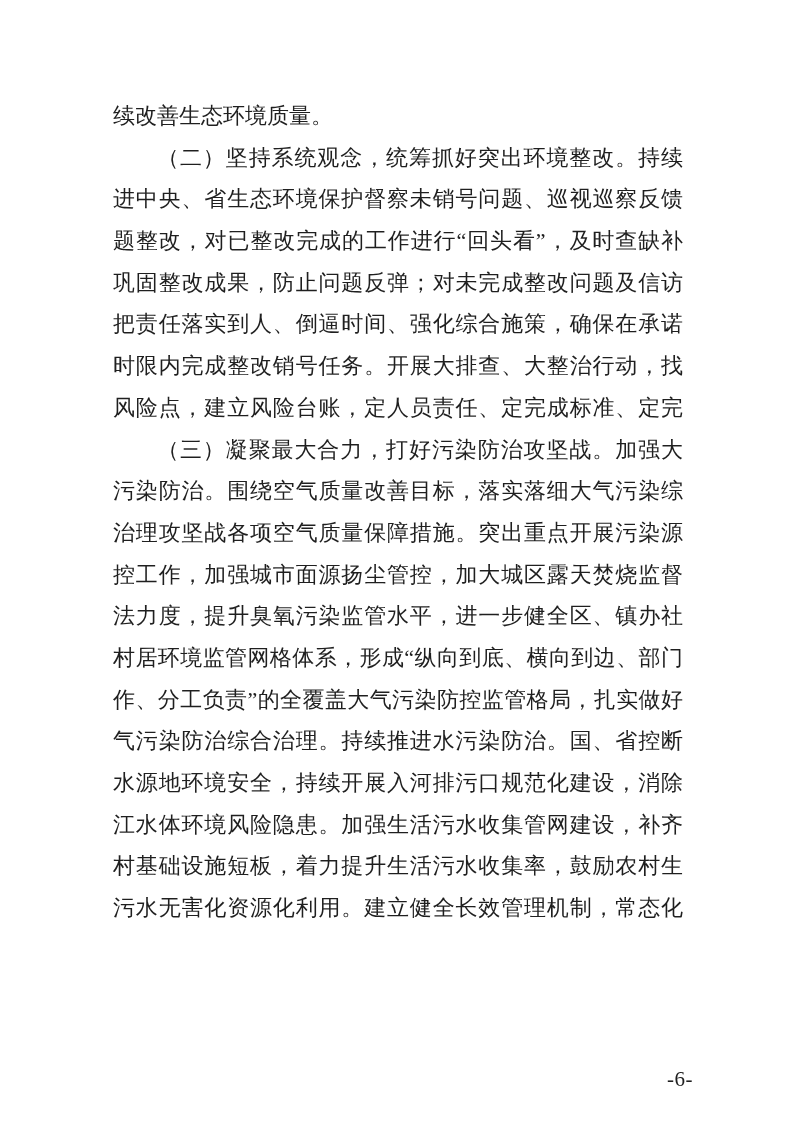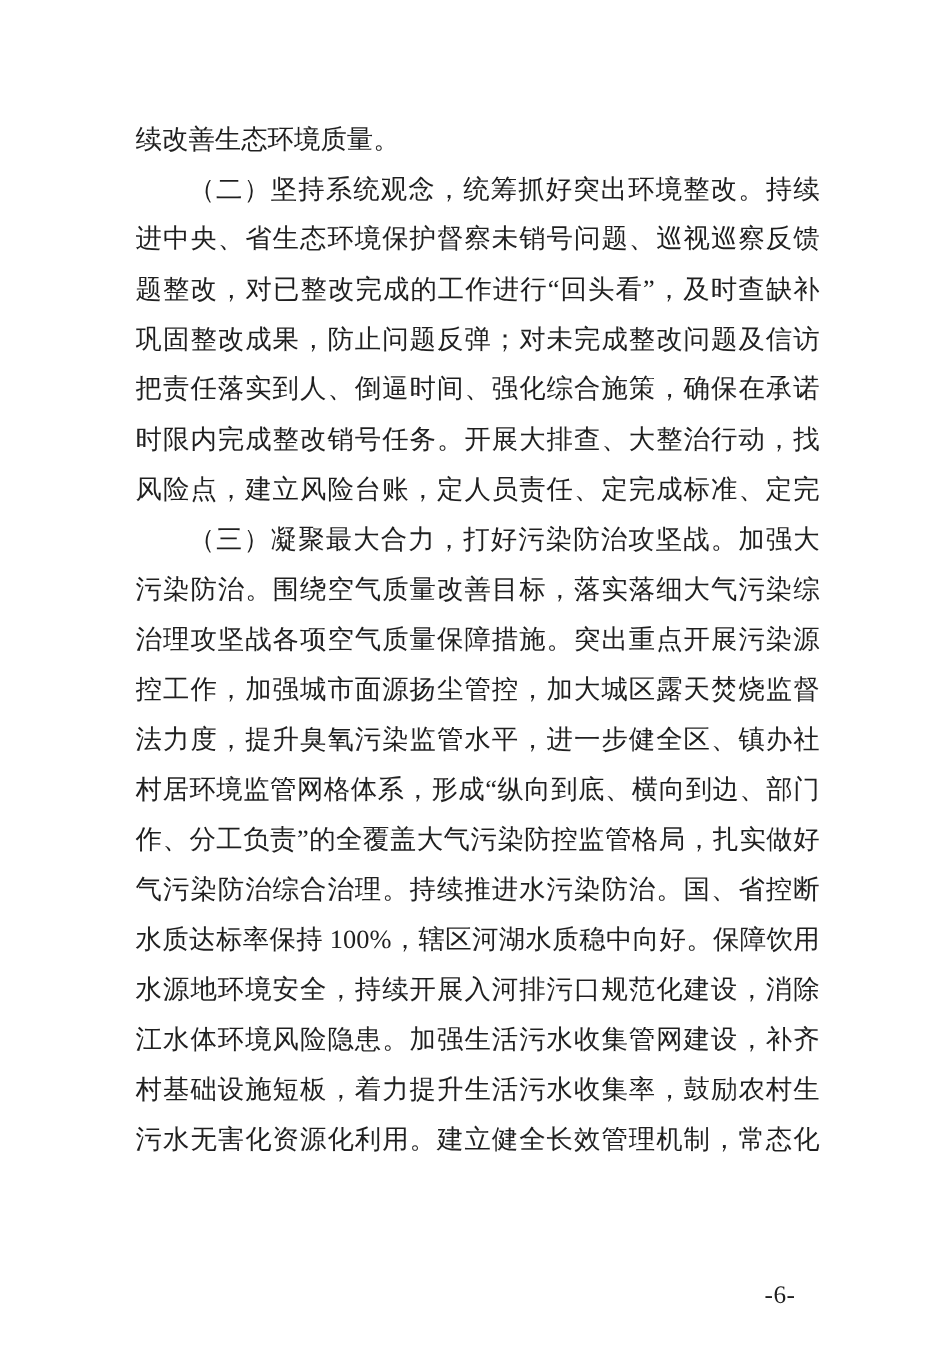--- a/index.html
+++ b/index.html
@@ -10,20 +10,21 @@
     overflow: hidden;
     background: #ffffff;
   }
   .page {
     position: relative;
     width: 697px;
     height: 1122px;
     background: #ffffff;
     font-family: "Liberation Serif", "DejaVu Serif", serif;
     color: #1f1f1f;
+    padding-left: 30px;
   }
   .text-block {
     position: absolute;
     left: 113px;
     top: 95px;
     width: 570px;
     font-size: 22px;
     line-height: 41.7px;
   }
   .line {
@@ -62,20 +63,19 @@
       <div class="line fill">时限内完成整改销号任务。开展大排查、大整治行动，找准</div>
       <div class="line fill">风险点，建立风险台账，定人员责任、定完成标准、定完成</div>
       <div class="line indent fill">（三）凝聚最大合力，打好污染防治攻坚战。加强大气</div>
       <div class="line fill">污染防治。围绕空气质量改善目标，落实落细大气污染综合</div>
       <div class="line fill">治理攻坚战各项空气质量保障措施。突出重点开展污染源防</div>
       <div class="line fill">控工作，加强城市面源扬尘管控，加大城区露天焚烧监督执</div>
       <div class="line fill">法力度，提升臭氧污染监管水平，进一步健全区、镇办社区、</div>
       <div class="line fill">村居环境监管网格体系，形成“纵向到底、横向到边、部门协</div>
       <div class="line fill">作、分工负责”的全覆盖大气污染防控监管格局，扎实做好大</div>
       <div class="line fill">气污染防治综合治理。持续推进水污染防治。国、省控断面</div>
-      <div class="line fill">水质达标率保持 100%，辖区河湖水质稳中向好。保障饮用</div>
       <div class="line fill">水源地环境安全，持续开展入河排污口规范化建设，消除入</div>
       <div class="line fill">江水体环境风险隐患。加强生活污水收集管网建设，补齐农</div>
       <div class="line fill">村基础设施短板，着力提升生活污水收集率，鼓励农村生活</div>
       <div class="line fill">污水无害化资源化利用。建立健全长效管理机制，常态化开</div>
     </div>
   <div class="page-number">-6-</div>
 </div>
 
 </body></html>

